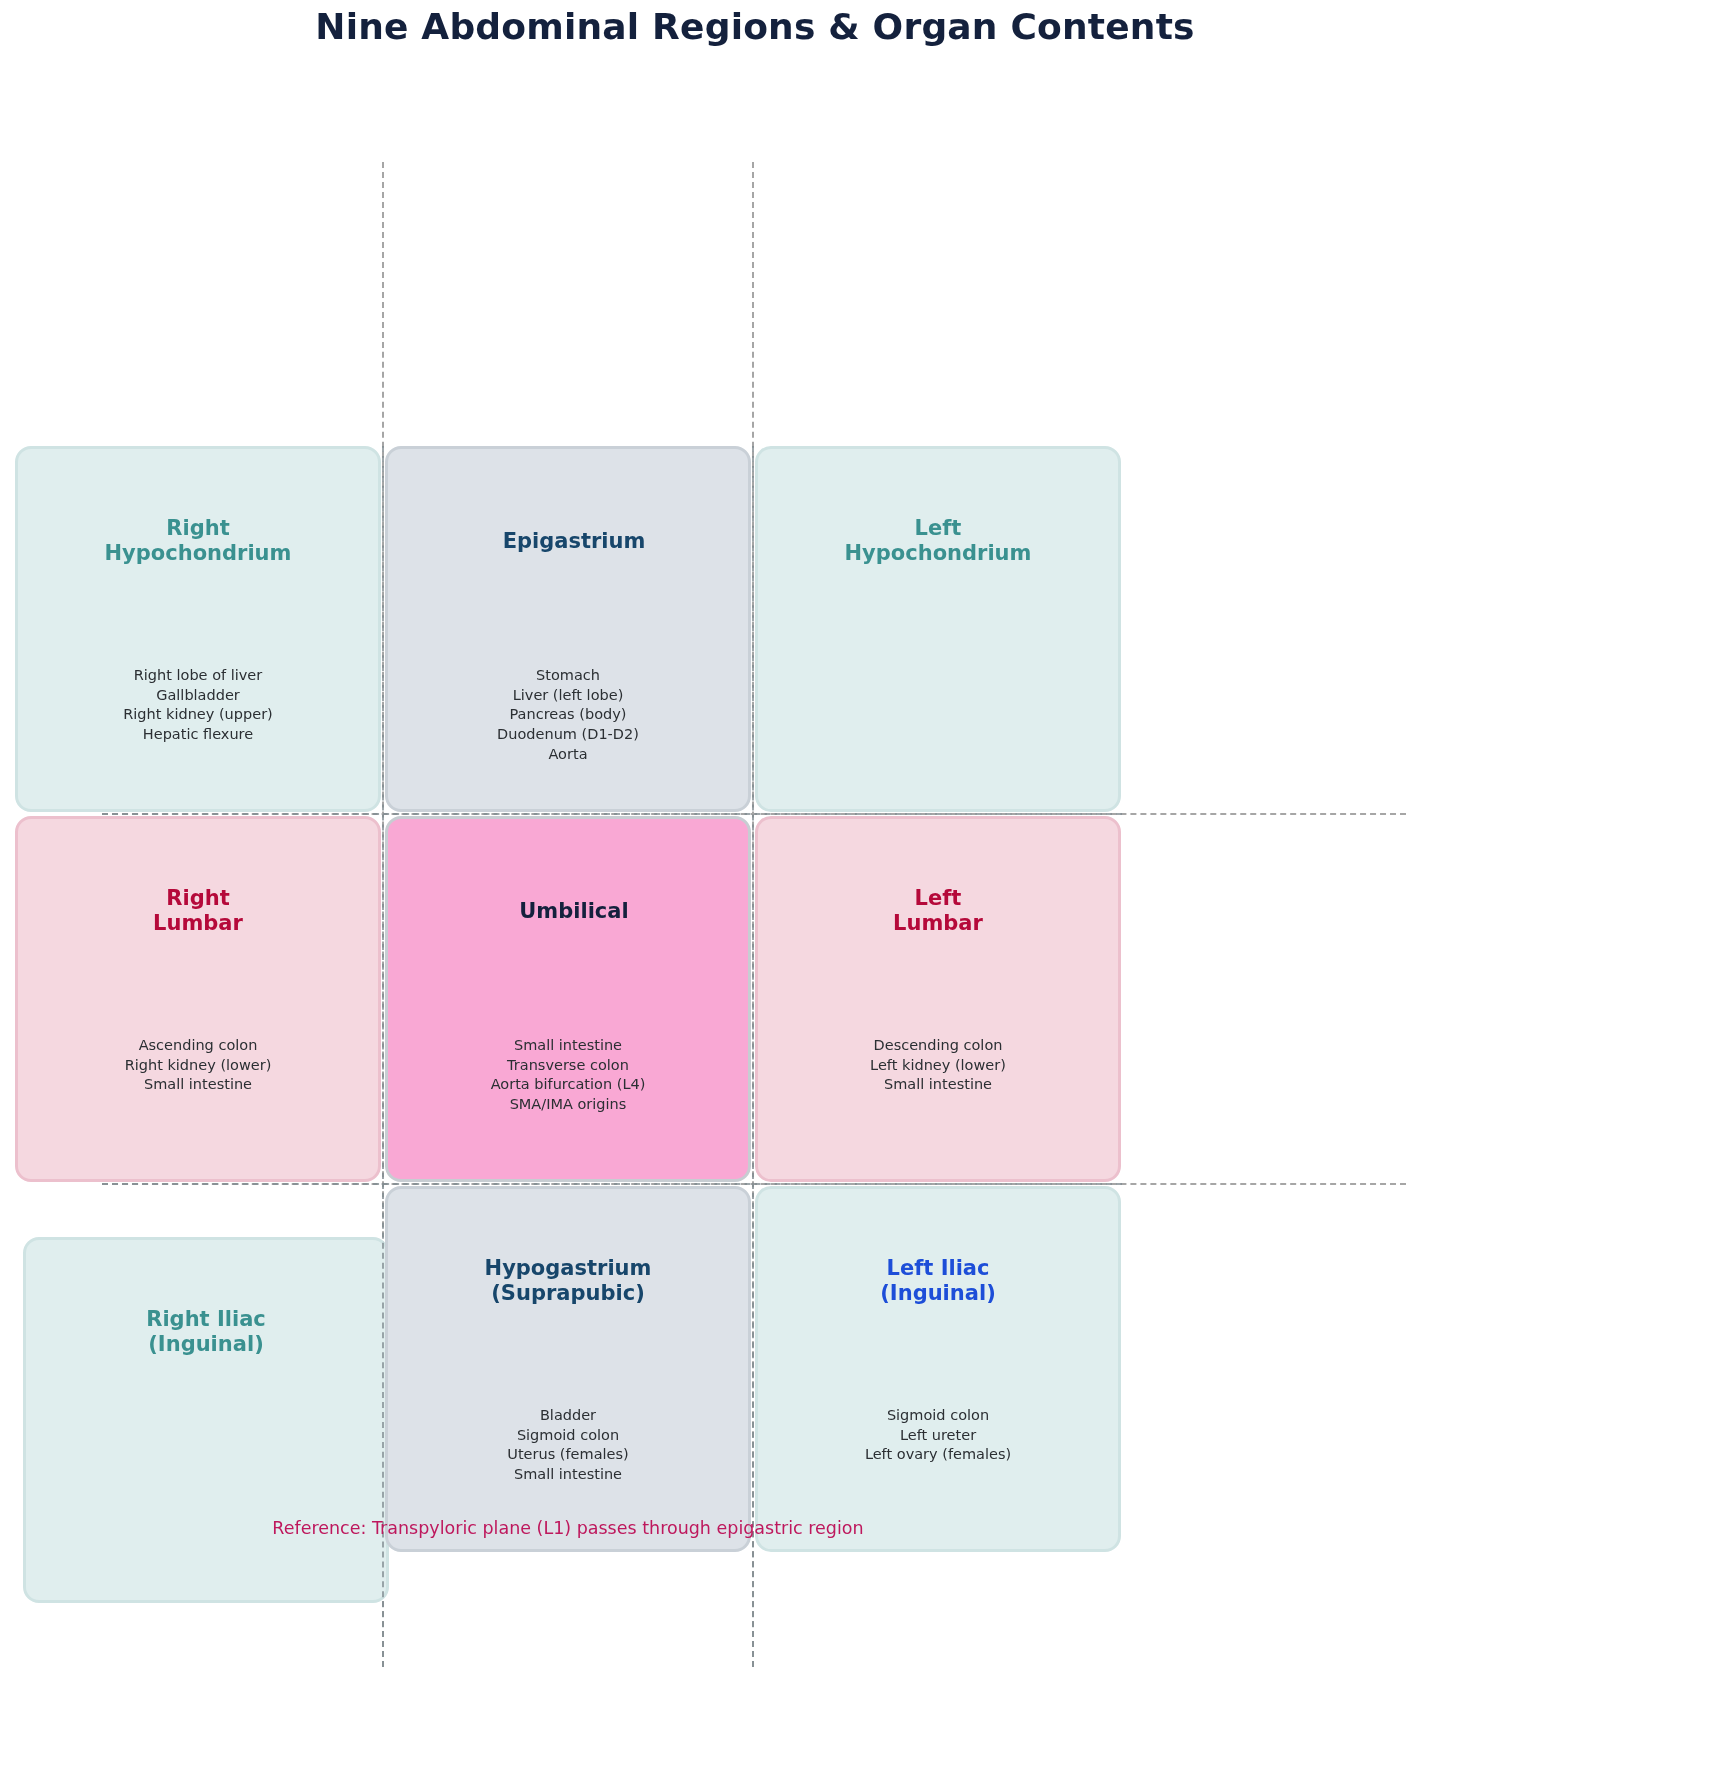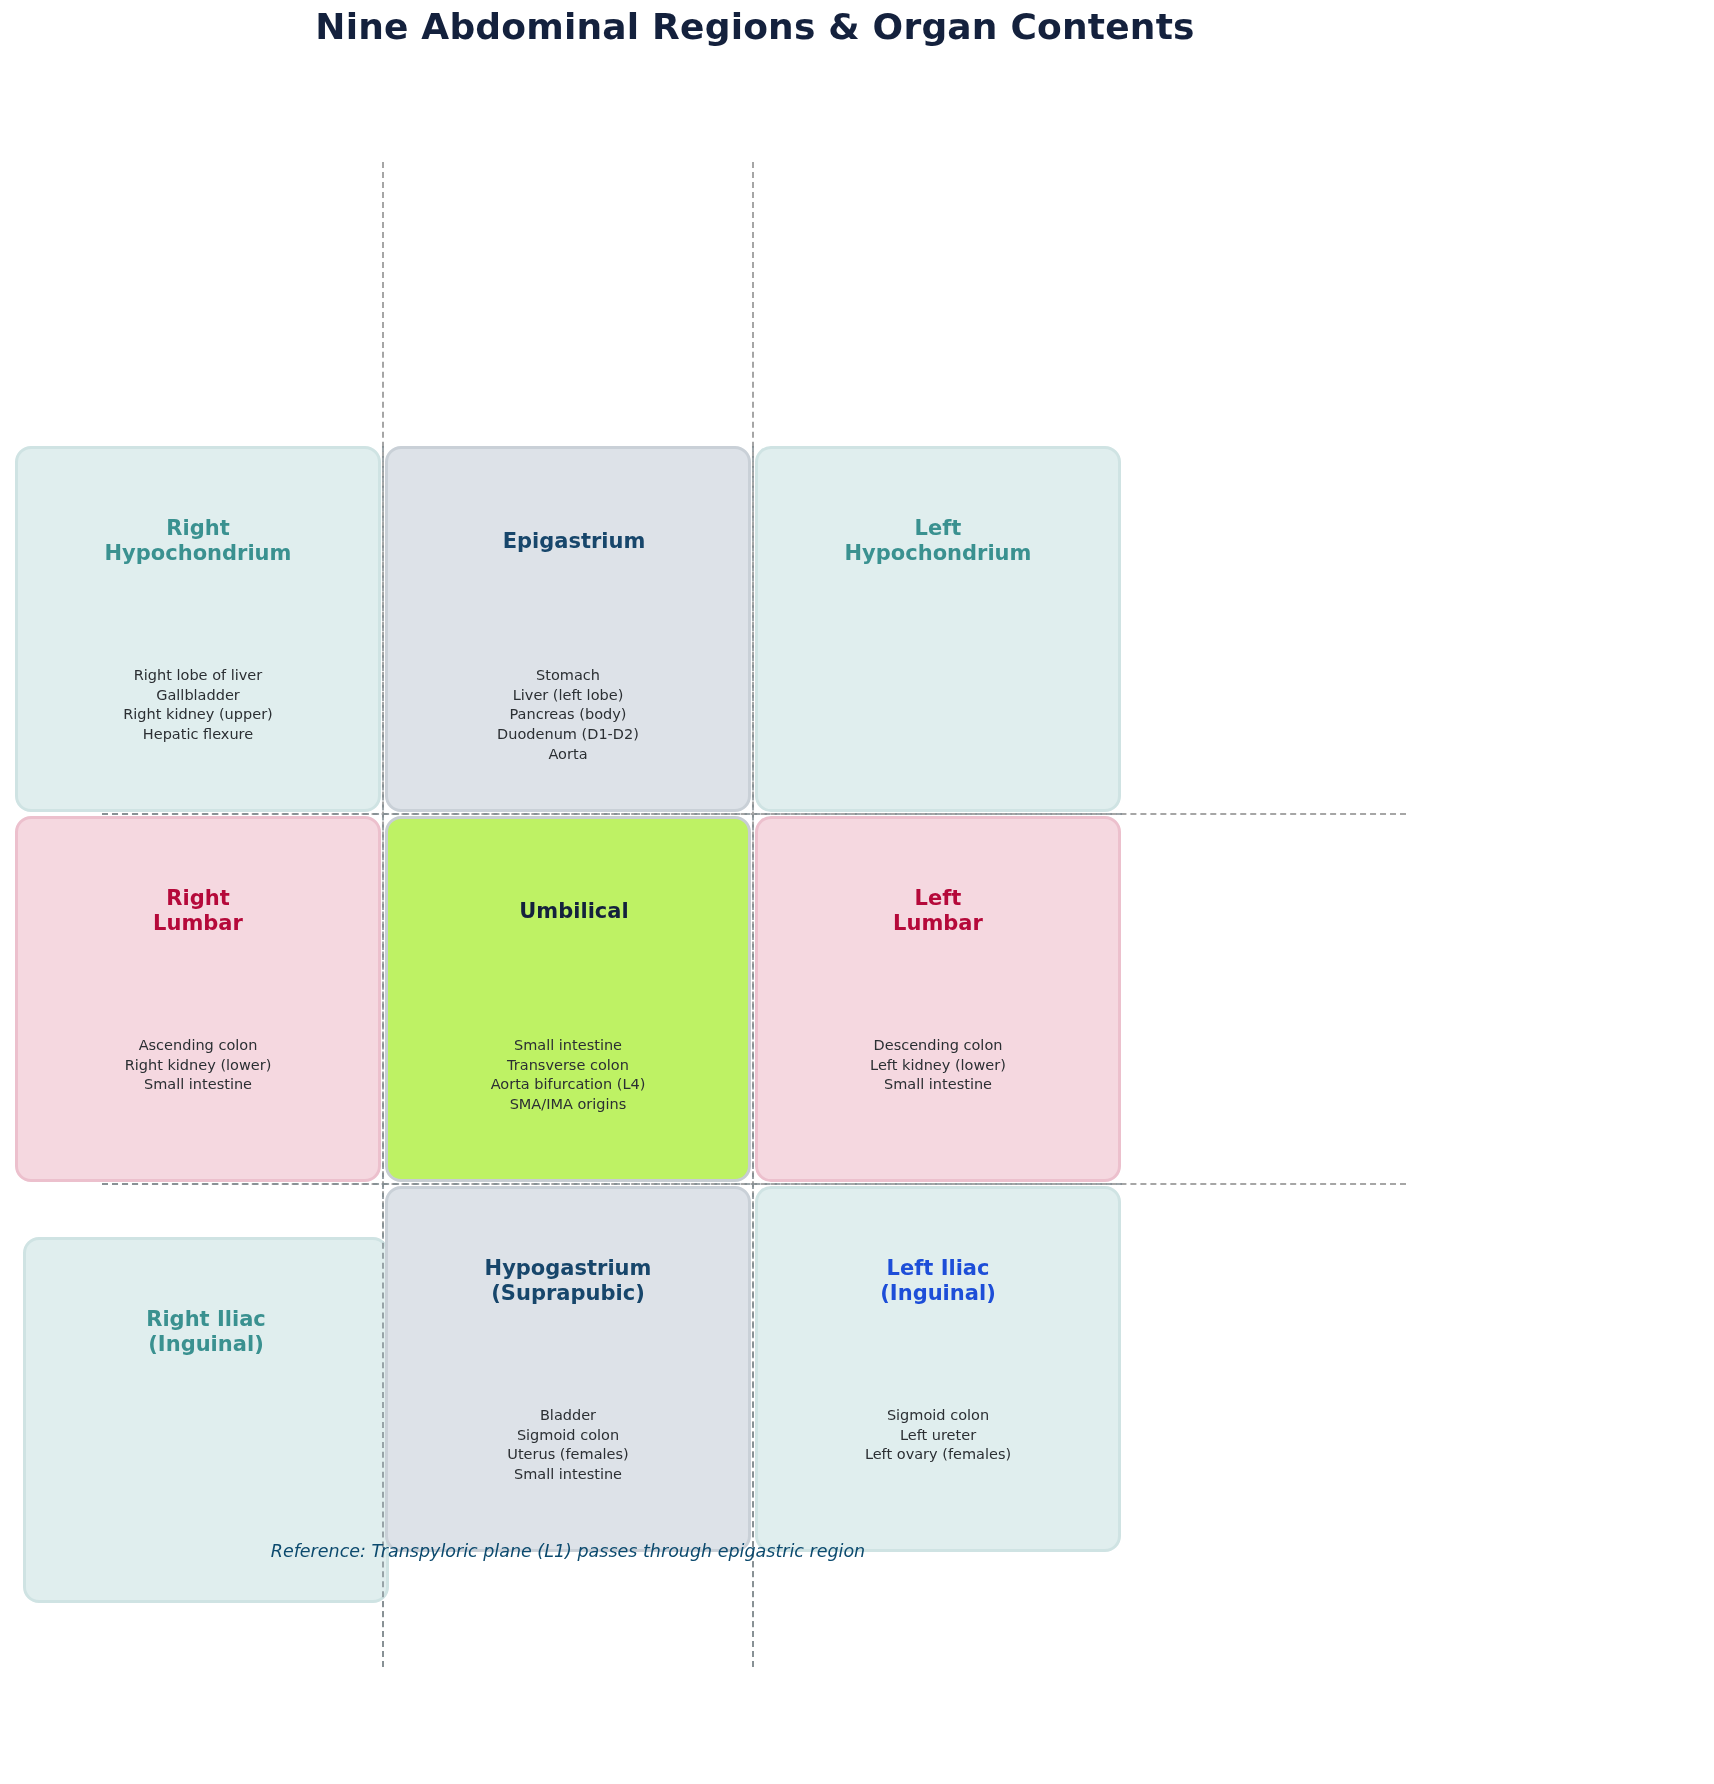--- a/index.html
+++ b/index.html
@@ -35,21 +35,21 @@
     }
     .region.teal {
       background: #e0eeee;
       border-color: #cfe3e3;
     }
     .region.slate {
       background: #dde2e8;
       border-color: #c9d0d7;
     }
     .region.center {
-      background: #bef264;
+      background: #f9a8d4;
       border-color: #c7cdd2;
     }
     .region.pink {
       background: #f5d8e0;
       border-color: #ecc0cd;
     }
     .region-title {
       position: absolute;
       left: 0;
       width: 100%;
@@ -93,24 +93,22 @@
       z-index: 3;
       opacity: 0.75;
     }
     .footer-note {
       position: absolute;
       left: 0;
       width: 1136px;
       top: 1518px;
       text-align: center;
       font-size: 17.5px;
-      font-style: italic;
-      color: #0c4a6e;
+      color: #be185d;
       z-index: 5;
-      margin-top: 23px;
     }
   </style>
 </head>
 <body>
 
 <div class="page-title">Nine Abdominal Regions &amp; Organ Contents</div>
 
 <div class="vline" style="left:382px; top:162px; height:1505px;"></div>
 <div class="vline" style="left:752px; top:162px; height:1505px;"></div>
 

